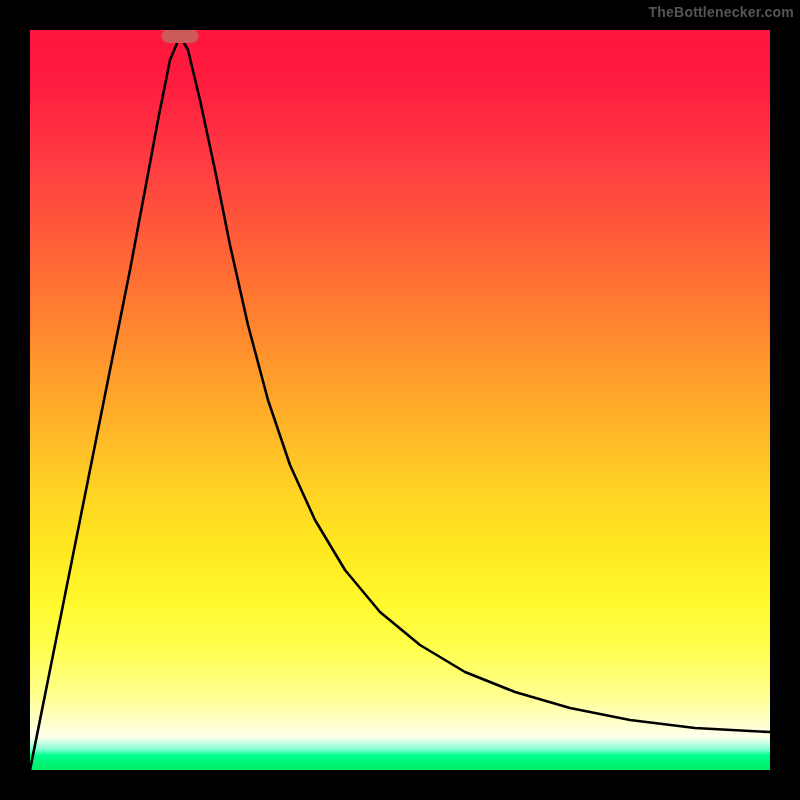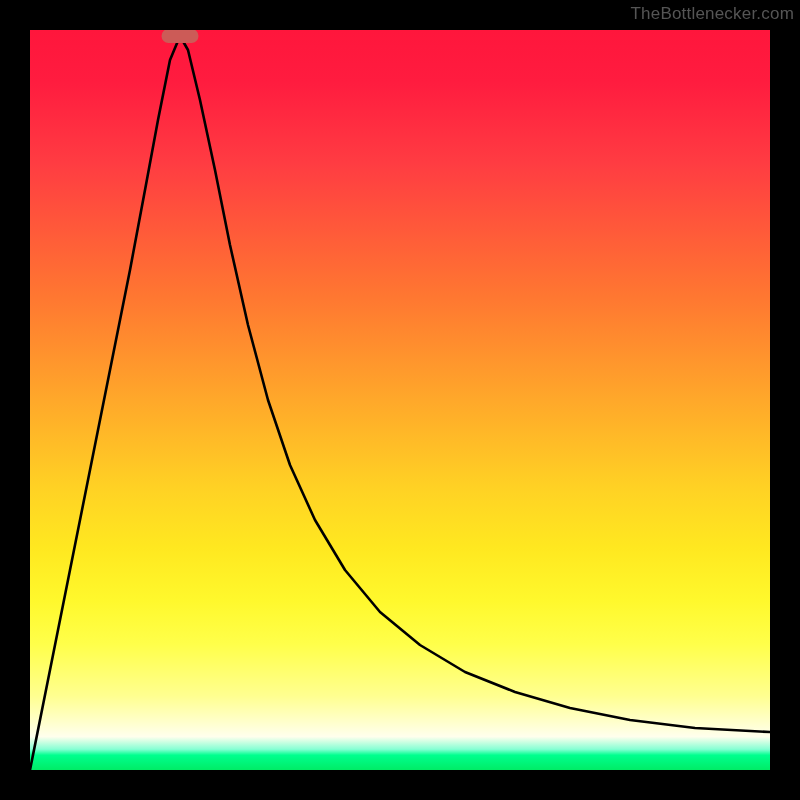--- a/index.html
+++ b/index.html
@@ -47,22 +47,22 @@
       #86ffd4 97.2%,
       #00ff8e 98.0%,
       #00ec66 100%
     );
   }
   .watermark {
     position: absolute;
     top: 4px;
     right: 6px;
     color: #555555;
-    font-size: 17px;
-    font-weight: 400;
+    font-size: 14px;
+    font-weight: 700;
     letter-spacing: 0.2px;
     user-select: none;
   }
   svg.curve {
     position: absolute;
     left: 0;
     top: 0;
     width: 100%;
     height: 100%;
     overflow: visible;

